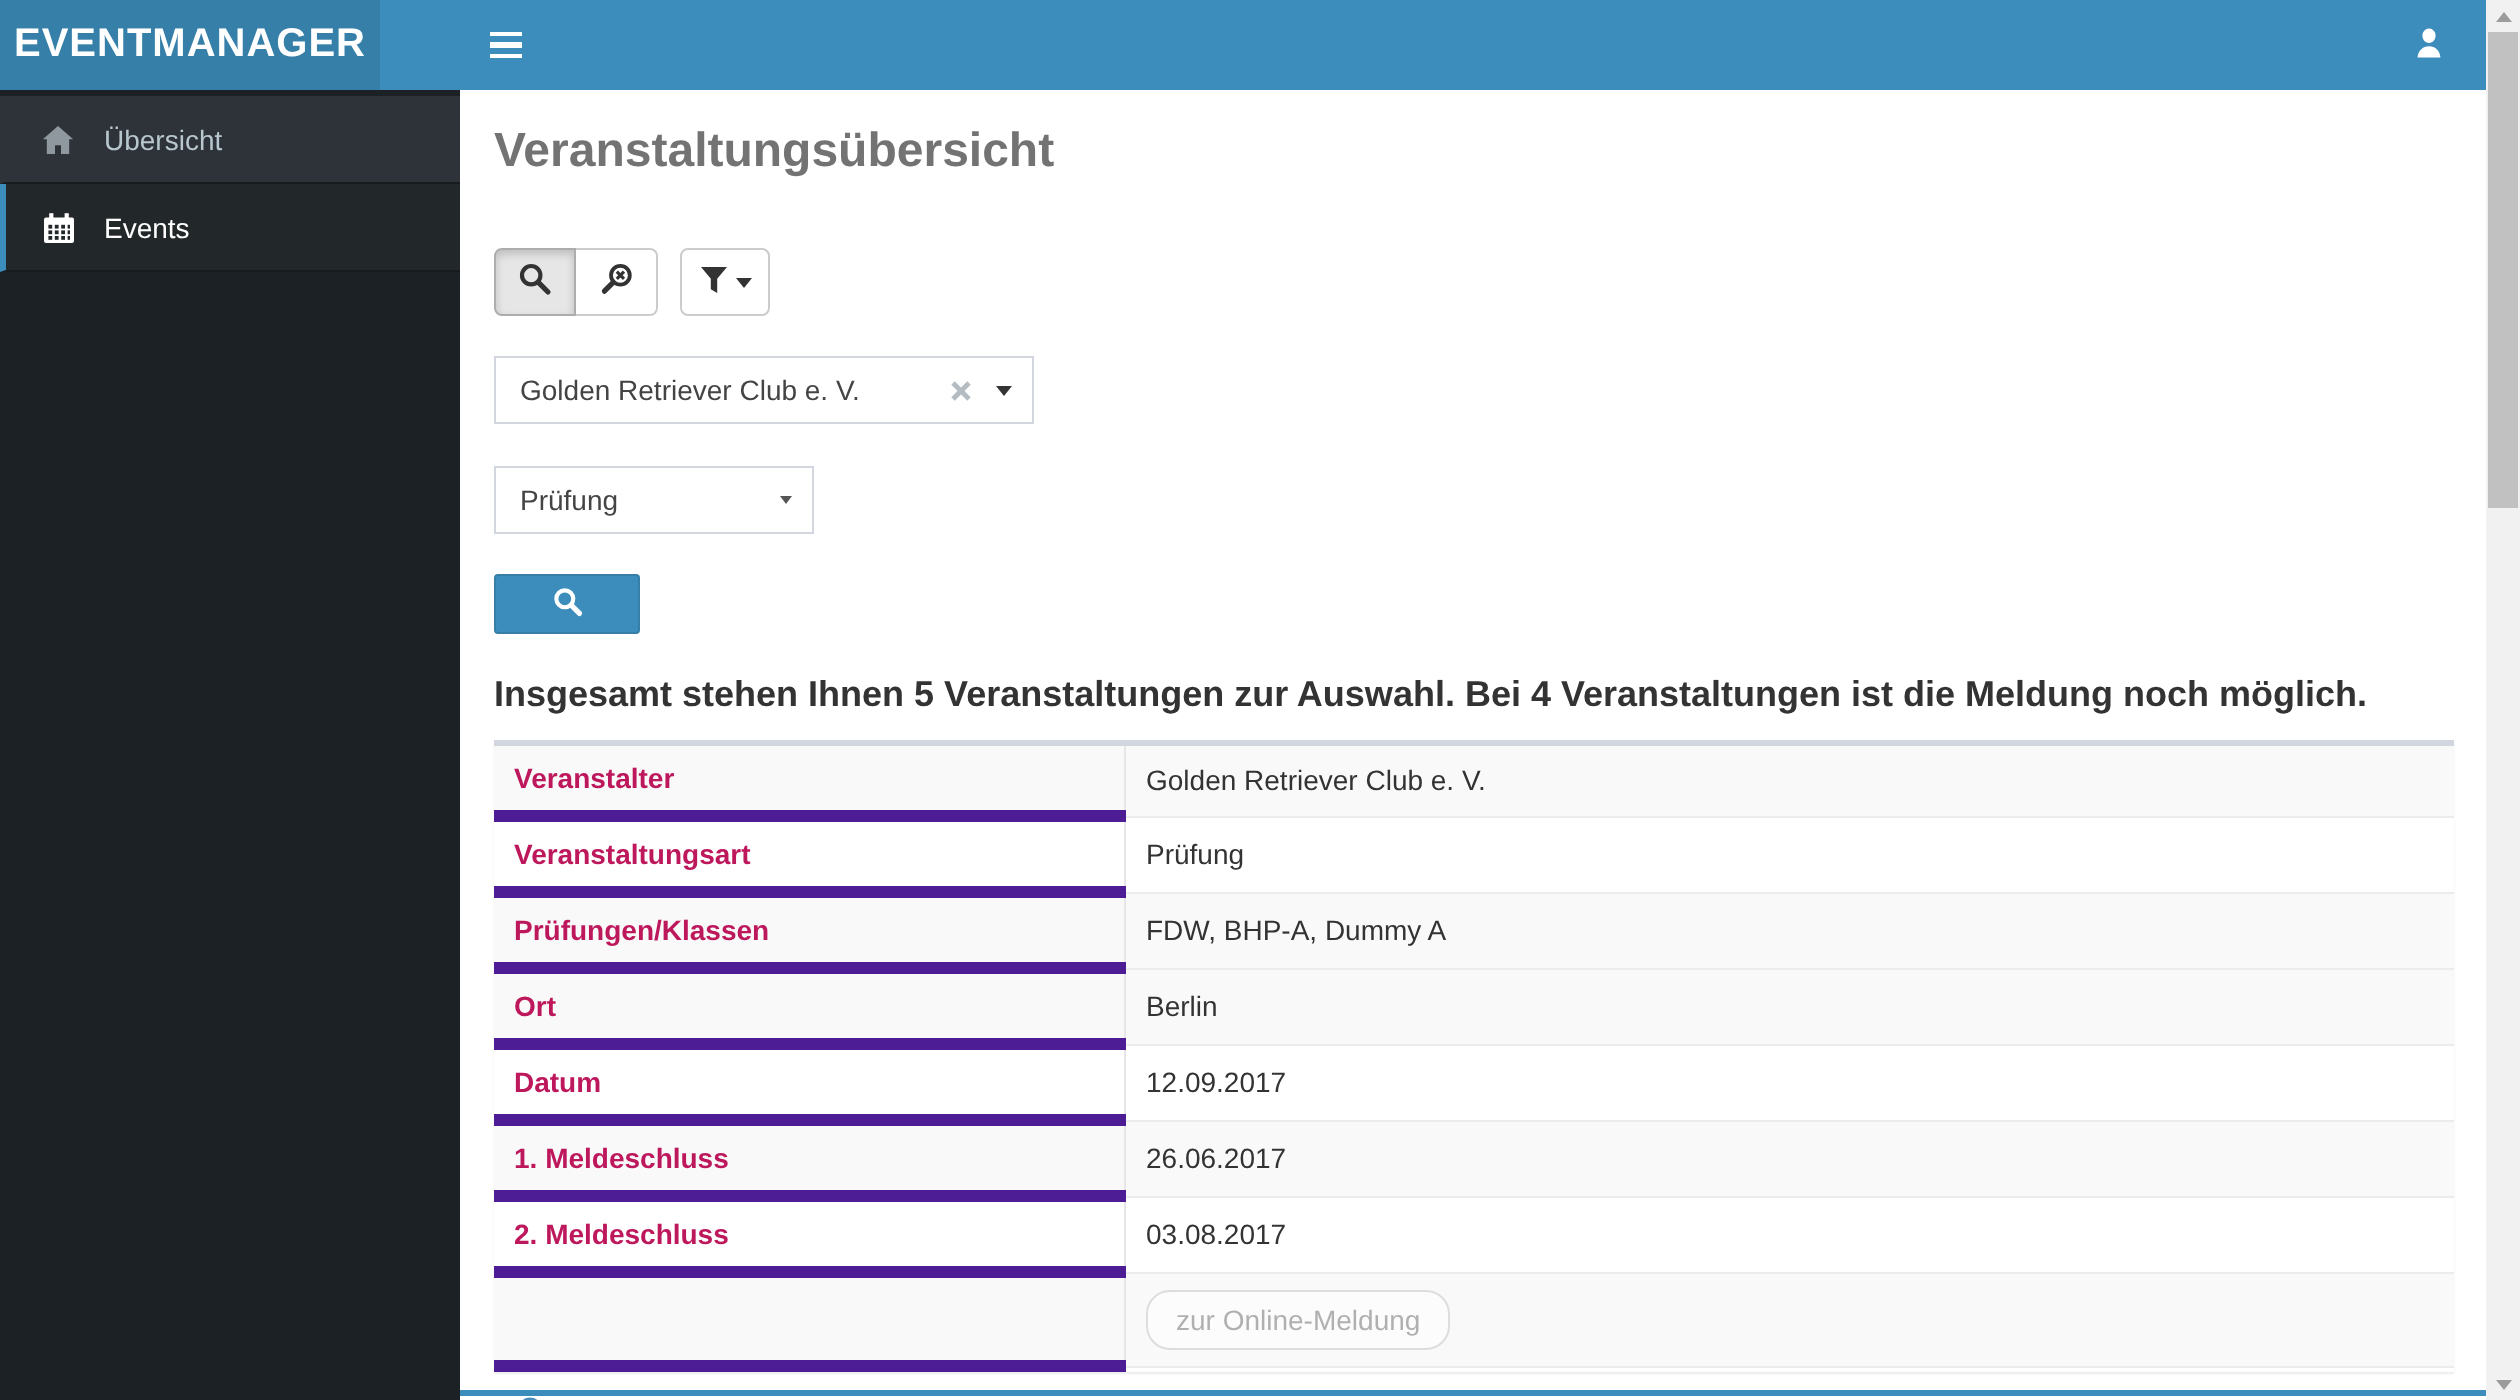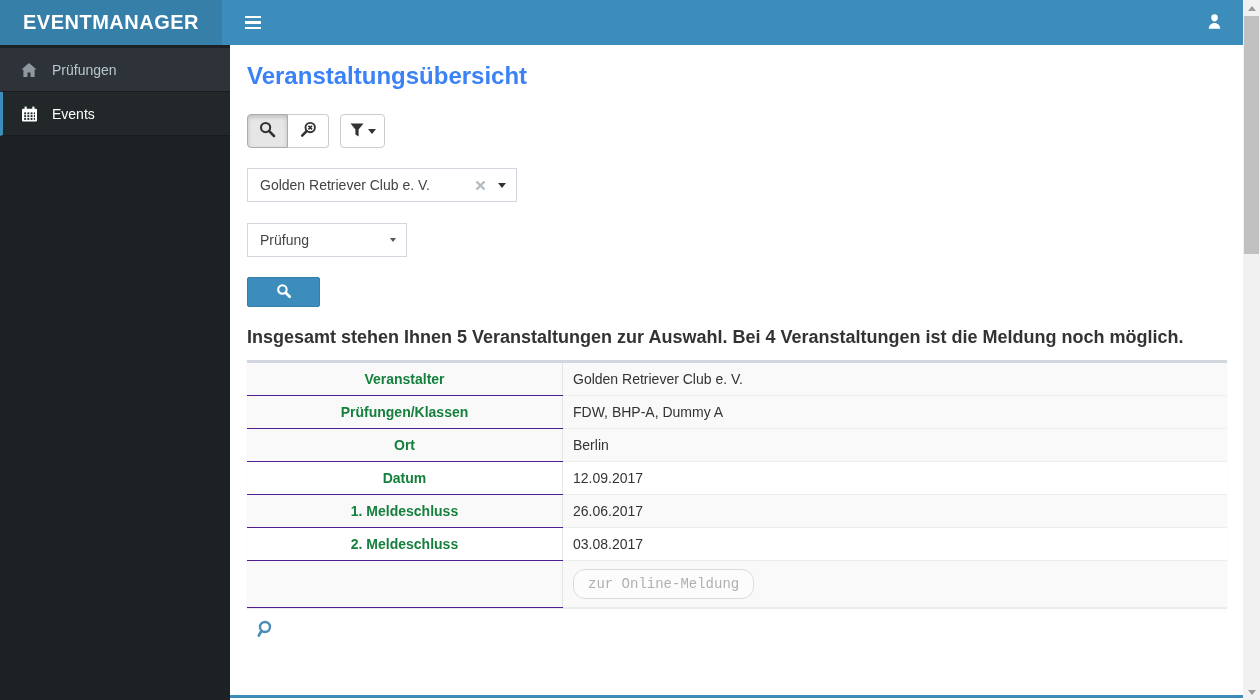--- a/index.html
+++ b/index.html
@@ -3,39 +3,39 @@
 <meta charset="utf-8">
 <style>
   html,body{margin:0;padding:0;}
   body{
     width:1260px;height:700px;overflow:hidden;position:relative;
     font-family:"Liberation Sans","DejaVu Sans",sans-serif;
     font-size:14px;color:#333;background:#fff;
   }
   
   .navbar{position:absolute;top:0;left:0;right:17px;height:45px;background:#3c8dbc;}
-  .brand{position:absolute;left:0;top:0;width:222px;height:45px;background:#367fa9;
+  .brand{position:absolute;left:0;top:0;width:190px;height:45px;background:#367fa9;
     color:#fff;font-size:20px;font-weight:bold;letter-spacing:.5px;
     display:flex;align-items:center;justify-content:center;cursor:pointer;}
   .nav-toggle{position:absolute;left:230px;top:0;width:46px;height:45px;border:0;background:transparent;
     display:flex;flex-direction:column;align-items:center;justify-content:center;gap:3px;cursor:pointer;}
   .nav-toggle .bar{width:16px;height:2.5px;background:#fff;}
   .user-btn{position:absolute;right:8px;top:0;width:42px;height:45px;border:0;background:transparent;
     display:flex;align-items:center;justify-content:center;cursor:pointer;}
   
   .sidebar{position:absolute;left:0;top:45px;width:230px;bottom:0;background:#1c2125;padding-top:3px;box-sizing:border-box;}
   .side-item{height:44px;display:flex;align-items:center;gap:12px;padding-left:15px;
     background:#2d3338;color:#b8c7ce;border-left:3px solid transparent;
     border-bottom:1px solid #171b1e;cursor:pointer;box-sizing:border-box;}
   .side-item .ico{width:22px;display:flex;justify-content:center;}
   .side-item.active{background:#222829;color:#fff;border-left-color:#3c8dbc;}
   
   .content{position:absolute;left:230px;top:45px;right:17px;bottom:0;background:#fff;
     padding:15px 16px 0 17px;box-sizing:border-box;}
-  .page-title{font-size:24px;font-weight:bold;color:#3b82f6;margin:2px 0 24px;}
+  .page-title{font-size:24px;font-weight:bold;color:#737373;margin:2px 0 34px;}
   
   .btn-toolbar{display:flex;gap:11px;margin-bottom:20px;}
   .btn-group{display:inline-flex;}
   .tbtn{width:41px;height:34px;background:#fff;border:1px solid #ccc;cursor:pointer;
     display:flex;align-items:center;justify-content:center;gap:4px;padding:0;}
   .btn-group .tbtn:first-child{border-radius:4px 0 0 4px;}
   .btn-group .tbtn:last-child{border-radius:0 4px 4px 0;border-left-width:0;}
   .btn-group .tbtn:only-child{border-radius:4px;border-left-width:1px;width:45px;}
   .tbtn.active{background:#e6e6e6;border-color:#adadad;box-shadow:inset 0 2px 4px rgba(0,0,0,.18);}
   .caret{width:0;height:0;border-left:4px solid transparent;border-right:4px solid transparent;border-top:5px solid #333;}
@@ -49,26 +49,26 @@
   .nselect .val{flex:1;}
   .caret-sm{width:0;height:0;border-left:3.5px solid transparent;border-right:3.5px solid transparent;border-top:4.5px solid #555;}
   
   .submit-btn{width:73px;height:30px;background:#3c8dbc;border:1px solid #367fa9;border-radius:2px;
     display:flex;align-items:center;justify-content:center;margin-bottom:20px;cursor:pointer;padding:0;}
   
   .summary{font-weight:bold;font-size:18px;color:#333;margin:0 0 12px;}
   
   .box{border-top:3px solid #d2d6de;background:#fff;box-shadow:0 1px 1px rgba(0,0,0,.08);}
   table.ev{width:100%;border-collapse:collapse;}
-  table.ev th.label-cell{width:295px;text-align:center;font-weight:bold;padding:8px 10px;
-    border-bottom:1px solid #4c1d95;color:#15803d;vertical-align:middle;white-space:nowrap;}
+  table.ev th.label-cell{width:295px;text-align:left;font-weight:bold;padding:8px 10px;
+    border-bottom:6px solid #4c1d95;color:#be185d;vertical-align:middle;white-space:nowrap;}
   table.ev td.value-cell{padding:8px 10px;border-bottom:1px solid #ececec;border-left:1px solid #e6e6e6;color:#333;}
   tr.striped{background:#f9f9f9;}
   .action-btn{background:#fcfcfc;border:1px solid #ddd;border-radius:12px;color:#b0b0b0;
-    font-size:14px;font-family:Liberation Mono, monospace;padding:6px 14px;cursor:pointer;}
+    font-size:14px;font-family:Liberation Sans, sans-serif;padding:6px 14px;cursor:pointer;}
   
   .box-footer{padding:12px 0 0 8px;}
   .footer-link{display:inline-block;cursor:pointer;text-decoration:none;}
   
   .bottom-accent{position:absolute;left:230px;right:17px;bottom:2px;height:3px;background:#3c8dbc;}
   
   .scrollbar{position:absolute;right:0;top:0;bottom:0;width:17px;background:#f1f1f1;}
   .scroll-arrow{position:absolute;left:0;width:17px;height:16px;display:flex;align-items:center;justify-content:center;cursor:pointer;}
   .arr-up{top:0;}
   .arr-down{bottom:0;}
@@ -95,21 +95,21 @@
   </button>
 </div>
 
 <div class="sidebar">
   <div class="side-item">
     <span class="ico">
       <svg width="16" height="14" viewBox="0 0 16 14">
           <path fill="#8f989e" d="M8 0 0.4 6.6h2V14h4.1V9.6h3V14h4.1V6.6h2z"></path>
         </svg>
     </span>
-    <span>Prüfungen</span>
+    <span>Übersicht</span>
   </div>
   <div class="side-item active">
     <span class="ico">
       <svg width="15" height="16" viewBox="0 0 15 16">
         <rect x="0" y="2.8" width="15" height="12.7" rx="1" fill="#ffffff"></rect>
         <rect x="2.6" y="0.6" width="2.1" height="3.6" fill="#ffffff"></rect>
         <rect x="10.3" y="0.6" width="2.1" height="3.6" fill="#ffffff"></rect>
         <g fill="#222829">
           <rect x="2.2" y="6.4" width="1.9" height="1.9"></rect>
             <rect x="5.4" y="6.4" width="1.9" height="1.9"></rect>
@@ -193,20 +193,24 @@
 
   <p class="summary">Insgesamt stehen Ihnen 5 Veranstaltungen zur Auswahl. Bei 4 Veranstaltungen ist die Meldung noch möglich.</p>
 
   <div class="box">
     <table class="ev">
       <tbody>
           <tr class="striped">
             <th class="label-cell">Veranstalter</th>
             <td class="value-cell">Golden Retriever Club e. V.</td>
           </tr>
+          <tr>
+            <th class="label-cell">Veranstaltungsart</th>
+            <td class="value-cell">Prüfung</td>
+          </tr>
           <tr class="striped">
             <th class="label-cell">Prüfungen/Klassen</th>
             <td class="value-cell">FDW, BHP-A, Dummy A</td>
           </tr>
           <tr class="striped">
             <th class="label-cell">Ort</th>
             <td class="value-cell">Berlin</td>
           </tr>
           <tr>
             <th class="label-cell">Datum</th>

